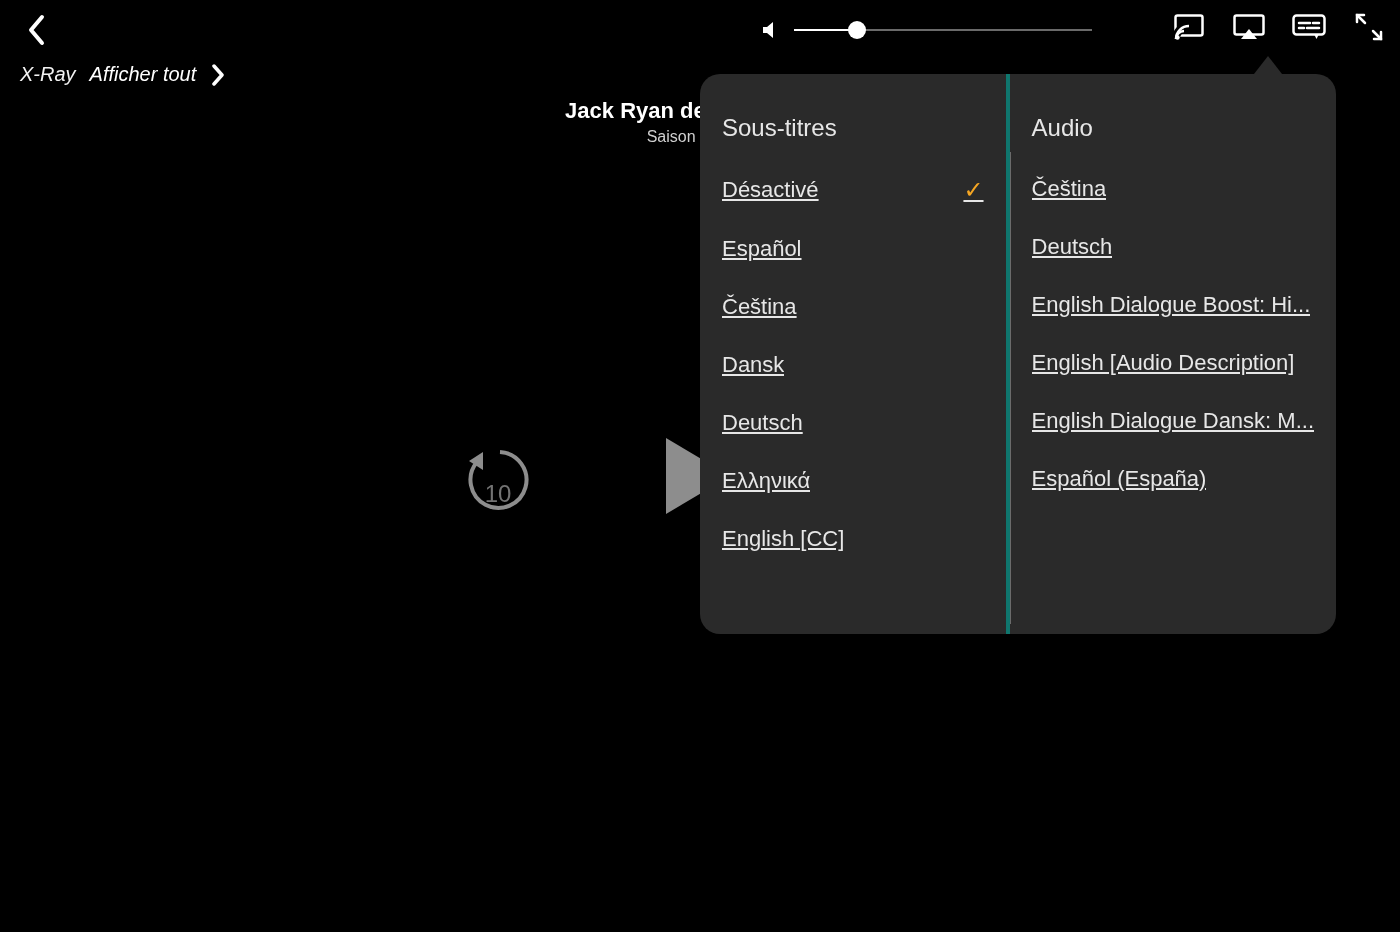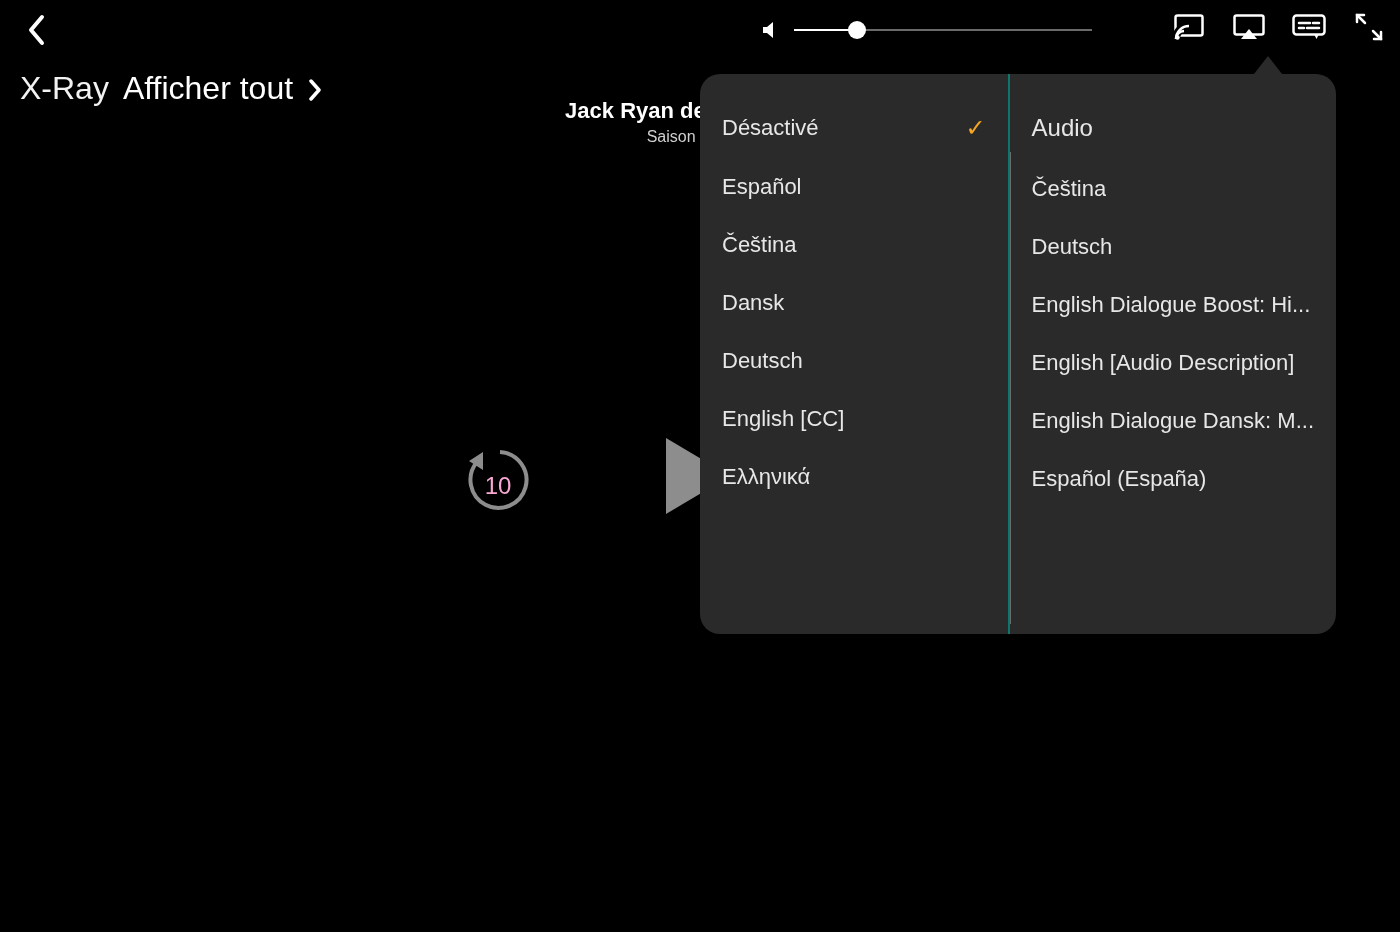--- a/index.html
+++ b/index.html
@@ -11,21 +11,21 @@
   .back-btn { width: 56px; height: 56px; display: flex; align-items: center; justify-content: center; cursor: pointer; margin-left: 8px; }
   .vol-group { position: absolute; left: 760px; top: 18px; display: flex; align-items: center; }
   .vol-slider { position: relative; width: 298px; height: 24px; margin-left: 10px; display: flex; align-items: center; }
   .vol-track { position: absolute; left: 0; right: 0; top: 50%; height: 2px; background: #6a6a6a; transform: translateY(-50%); }
   .vol-fill  { position: absolute; left: 0; top: 50%; height: 2px; background: #fff; transform: translateY(-50%); width: 63px; }
   .vol-thumb { position: absolute; top: 50%; width: 18px; height: 18px; border-radius: 50%; background: #fff; transform: translate(-50%, -50%); left: 63px; }
   .top-icons { position: absolute; right: 14px; top: 10px; display: flex; align-items: center; gap: 26px; }
   .icon-btn { width: 34px; height: 34px; display: flex; align-items: center; justify-content: center; cursor: pointer; }
 
   
-  .xray-row { position: absolute; left: 20px; top: 70px; display: flex; align-items: center; gap: 14px; font-size: 32px; }
+  .xray-row { position: absolute; left: 20px; top: 62px; display: flex; align-items: center; gap: 14px; font-size: 20px; font-style: italic; }
   .xray-label { opacity: 0.95; font-weight: 500; }
   .show-all { display: flex; align-items: center; gap: 16px; cursor: pointer; font-weight: 500; }
   .show-all svg { margin-top: 2px; }
 
   
   .title-block { position: absolute; left: 50%; top: 98px; transform: translateX(-50%); text-align: center; }
   .title { font-size: 22px; font-weight: 700; }
   .subtitle { font-size: 16px; color: #d0d0d0; margin-top: 4px; }
 
   
@@ -41,27 +41,27 @@
     border-right: 14px solid transparent;
     border-bottom: 18px solid #2a2a2a;
   }
   .lang-menu {
     position: absolute; top: 74px; right: 64px;
     width: 636px; height: 560px;
     background: #2a2a2a; border-radius: 20px;
     display: flex; overflow: hidden;
   }
   .menu-col { flex: 1; padding: 24px 0 0 0; display: flex; flex-direction: column; position: relative; }
-  .menu-col.right { border-left: 2px solid #0f766e; }
+  .menu-col.right { border-left: 4px solid #0f766e; }
   .menu-col.right::before {
     content: ""; position: absolute; left: 0; top: 78px; bottom: 10px; width: 1px; background: #6b6b6b;
   }
   .col-header { font-size: 24px; color: #e7e7e7; padding: 16px 22px 18px 22px; font-weight: 400; }
   .options { overflow-y: auto; }
-  .option { font-size: 22px; color: #e7e7e7; padding: 16px 22px 16px 22px; cursor: pointer; display: flex; align-items: center; justify-content: space-between; white-space: nowrap; overflow: hidden; }
+  .option { font-size: 22px; color: #e7e7e7; padding: 16px 22px 16px 22px; cursor: pointer; display: flex; align-items: center; justify-content: space-between; white-space: nowrap; overflow: hidden; text-decoration: underline; }
   .option .opt-label { overflow: hidden; text-overflow: ellipsis; }
   .check { color: #f5a623; font-size: 24px; margin-left: 14px; flex-shrink: 0; }
   .options::-webkit-scrollbar { width: 0; }
 </style>
 </head>
 <body>
 
 <div class="player">
 
   <div class="topbar">
@@ -133,55 +133,56 @@
     <div class="title">Jack Ryan de Tom Clancy</div>
     <div class="subtitle">Saison 1, ép. 8</div>
   </div>
 
   <div class="center-controls">
     <div class="rewind">
       <svg width="80" height="80" viewBox="0 0 80 80">
         <path d="M40 12 A28 28 0 1 1 17 22" fill="none" stroke="#8d8d8d" stroke-width="4"></path>
         <polygon points="23,12 23,30 9,21" fill="#8d8d8d"></polygon>
       </svg>
-      <span style="position:absolute;left:0;top:8px;width:100%;height:100%;display:flex;align-items:center;justify-content:center;font-size:24px;color:#f9a8d4;font-weight:500;">10</span>
+      <span style="position:absolute;left:0;top:16px;width:100%;height:100%;display:flex;align-items:center;justify-content:center;font-size:24px;color:#737373;font-weight:500;">10</span>
     </div>
     <div class="play-big">
       <svg width="64" height="76" viewBox="0 0 64 76">
         <polygon points="0,0 64,38 0,76" fill="#8d8d8d"></polygon>
       </svg>
     </div>
     <div style="width:80px"></div>
   </div>
 
   <div class="menu-caret"></div>
   <div class="lang-menu">
     <div class="menu-col">
+      <div class="col-header">Sous-titres</div>
       <div class="options" id="subtitle-options">
           <div class="option">
             <span class="opt-label">Désactivé</span>
             <span class="check">✓</span>
           </div>
           <div class="option">
             <span class="opt-label">Español</span>
           </div>
           <div class="option">
             <span class="opt-label">Čeština</span>
           </div>
           <div class="option">
             <span class="opt-label">Dansk</span>
           </div>
           <div class="option">
             <span class="opt-label">Deutsch</span>
           </div>
           <div class="option">
+            <span class="opt-label">Ελληνικά</span>
+          </div>
+          <div class="option">
             <span class="opt-label">English [CC]</span>
-          </div>
-          <div class="option">
-            <span class="opt-label">Ελληνικά</span>
           </div>
         </div>
     </div>
     <div class="menu-col right">
       <div class="col-header">Audio</div>
       <div class="options" id="audio-options">
           <div class="option">
             <span class="opt-label">Čeština</span>
           </div>
           <div class="option">

